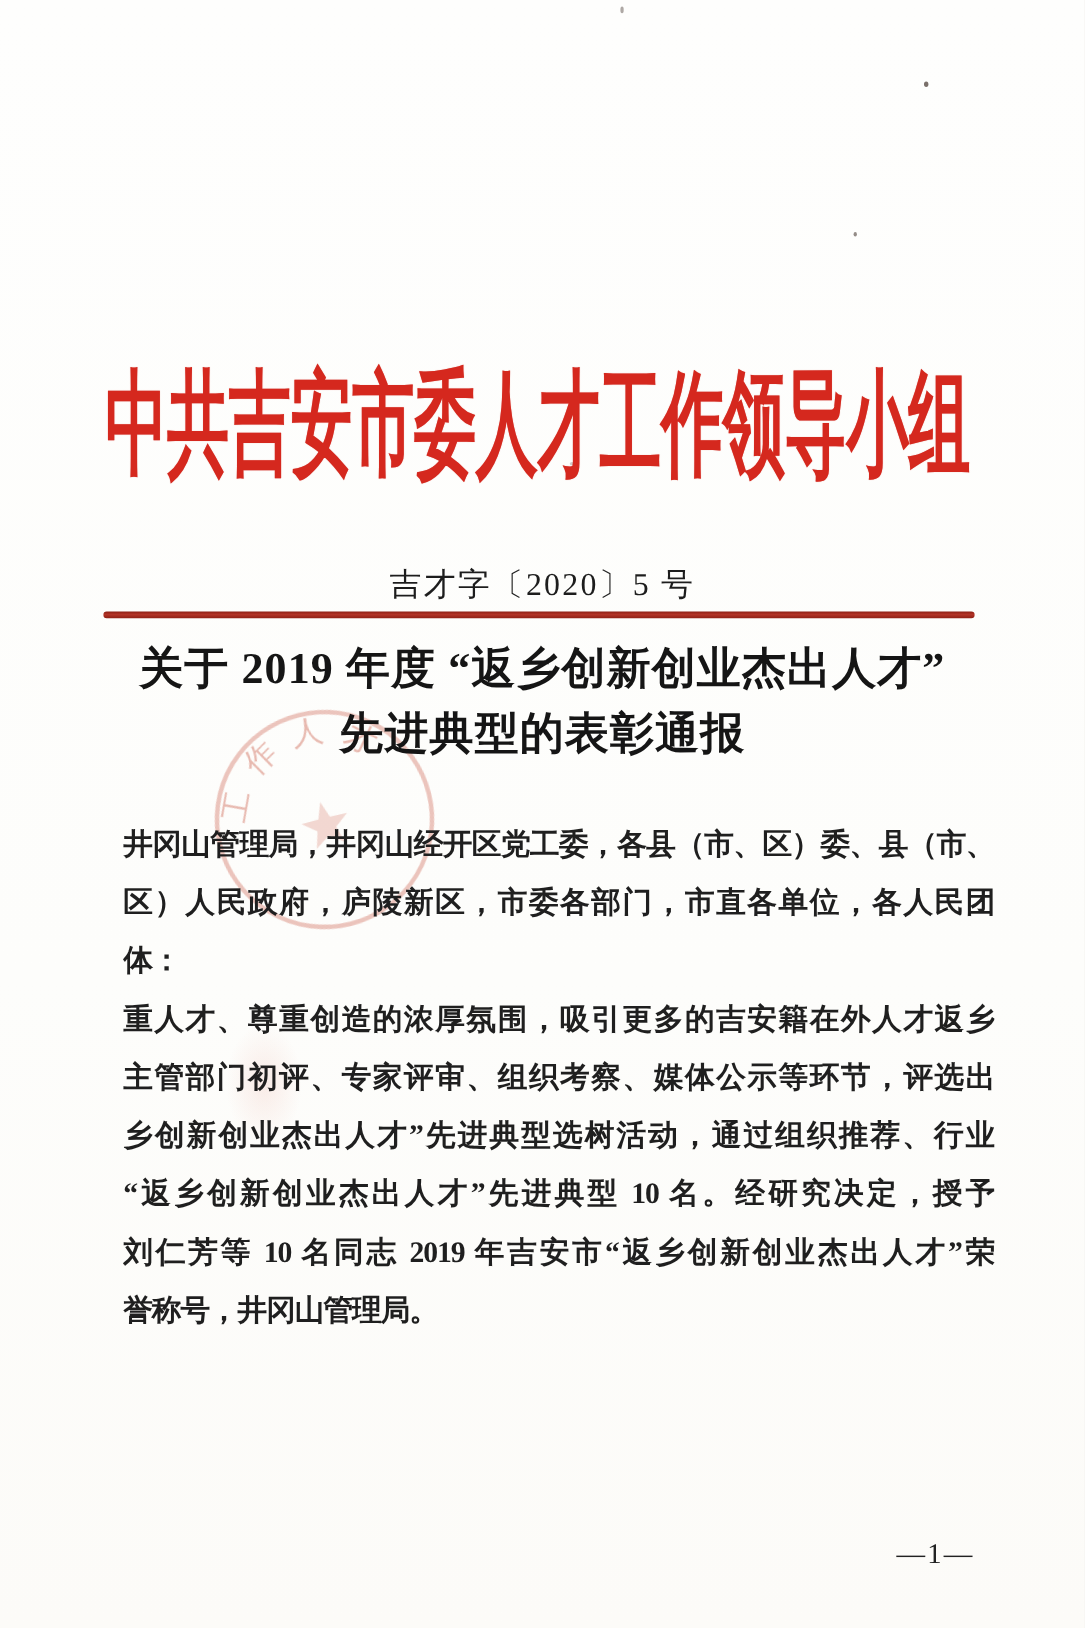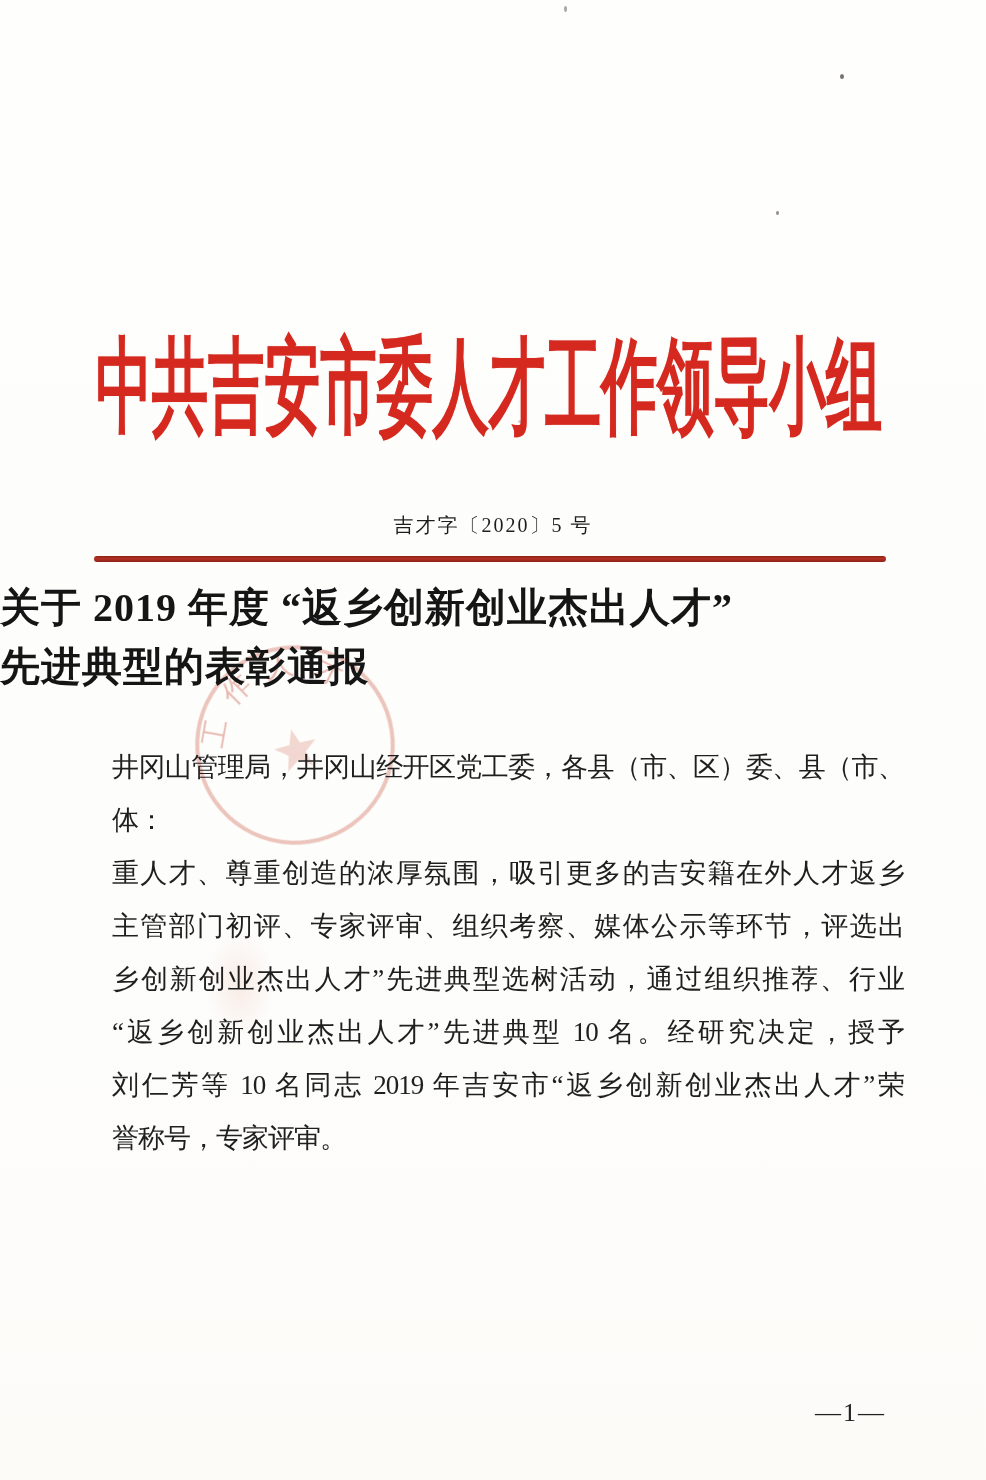--- a/index.html
+++ b/index.html
@@ -22,44 +22,44 @@
   .org-title {
     font-size:104px; line-height:1.13; font-weight:bold;
     color:#d5281e; white-space:nowrap;
     transform:scaleX(0.54); transform-origin:center;
     text-shadow:0 0 1px rgba(200,30,20,.55);
     letter-spacing:0;
   }
   
   .doc-number {
     position:absolute; top:512px; left:0; width:986px;
-    text-align:center; font-size:20px; color:#1d1d1d;
+    text-align:center; font-size:29px; color:#1d1d1d;
     letter-spacing:2px; z-index:3;
   }
   
   .red-rule {
     position:absolute; top:556px; left:94px; width:792px; height:6px;
     background:linear-gradient(180deg,#8f2015,#b23326 45%,#8f2015);
     border-radius:3px; z-index:3;
   }
   
   .doc-title {
     position:absolute; top:578px; left:0; width:986px;
-    text-align:left; font-weight:bold; color:#151515;
+    text-align:center; font-weight:bold; color:#151515;
     font-size:40px; line-height:59px; letter-spacing:1px; z-index:3;
   }
   
   .body-block {
     position:absolute; top:741px; left:112px; width:792px;
     font-size:27px; color:#1f1f1f; z-index:3; overflow:hidden;
   }
   .body-line {
     height:53px; line-height:53px; white-space:nowrap;
     letter-spacing:-1px;
-    text-align:justify; text-align-last:justify;
+    text-align:justify; text-align-last:justify;font-weight:bold;
   }
   .body-line.short { text-align-last:left; }
   .body-line.indent { text-indent:58px; }
   
   .page-number {
     position:absolute; top:1398px; right:100px;
     font-size:26px; color:#222; letter-spacing:2px; z-index:3;
   }
   
   .seal {
@@ -106,24 +106,25 @@
 
   <div class="red-rule"></div>
 
   <div class="doc-title">
     <div>关于 2019 年度 “返乡创新创业杰出人才”</div>
     <div>先进典型的表彰通报</div>
   </div>
 
   <div class="body-block">
     <div class="body-line">井冈山管理局，井冈山经开区党工委，各县（市、区）委、县（市、</div>
+    <div class="body-line">区）人民政府，庐陵新区，市委各部门，市直各单位，各人民团</div>
     <div class="body-line short">体：</div>
     <div class="body-line">重人才、尊重创造的浓厚氛围，吸引更多的吉安籍在外人才返乡</div>
     <div class="body-line">主管部门初评、专家评审、组织考察、媒体公示等环节，评选出</div>
     <div class="body-line">乡创新创业杰出人才”先进典型选树活动，通过组织推荐、行业</div>
     <div class="body-line">“返乡创新创业杰出人才”先进典型 10 名。经研究决定，授予</div>
     <div class="body-line">刘仁芳等 10 名同志 2019 年吉安市“返乡创新创业杰出人才”荣</div>
-    <div class="body-line short">誉称号，专家评审。</div>
+    <div class="body-line short">誉称号，井冈山管理局。</div>
   </div>
 
   <div class="page-number">—1—</div>
 
 </div>
 
 </body></html>

